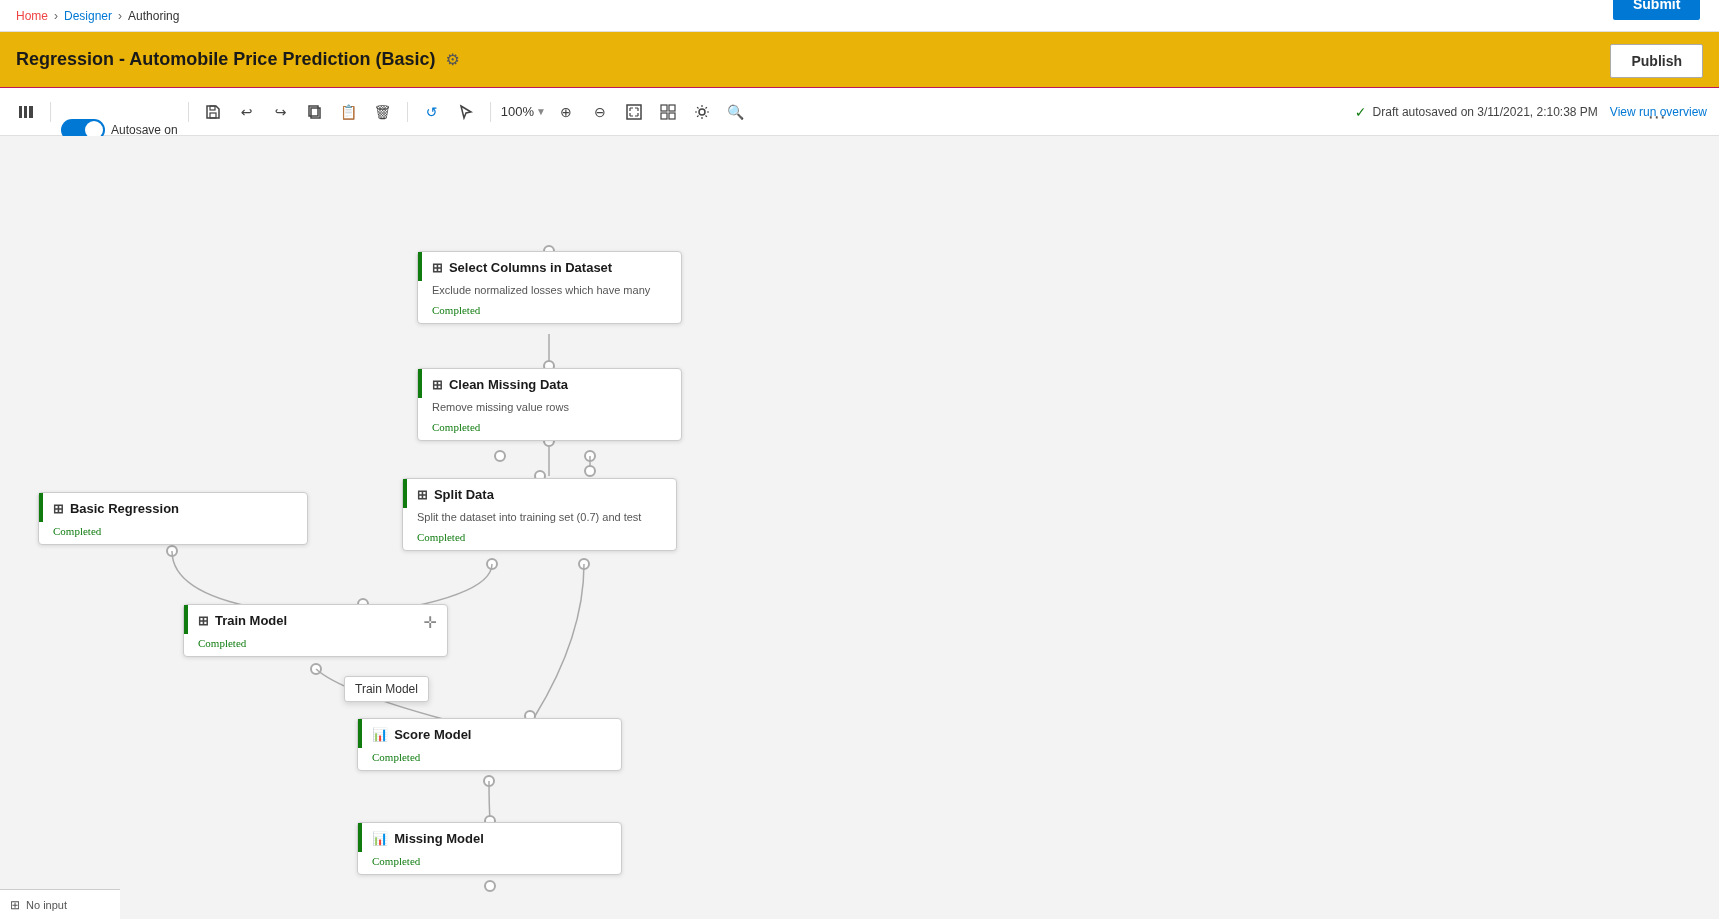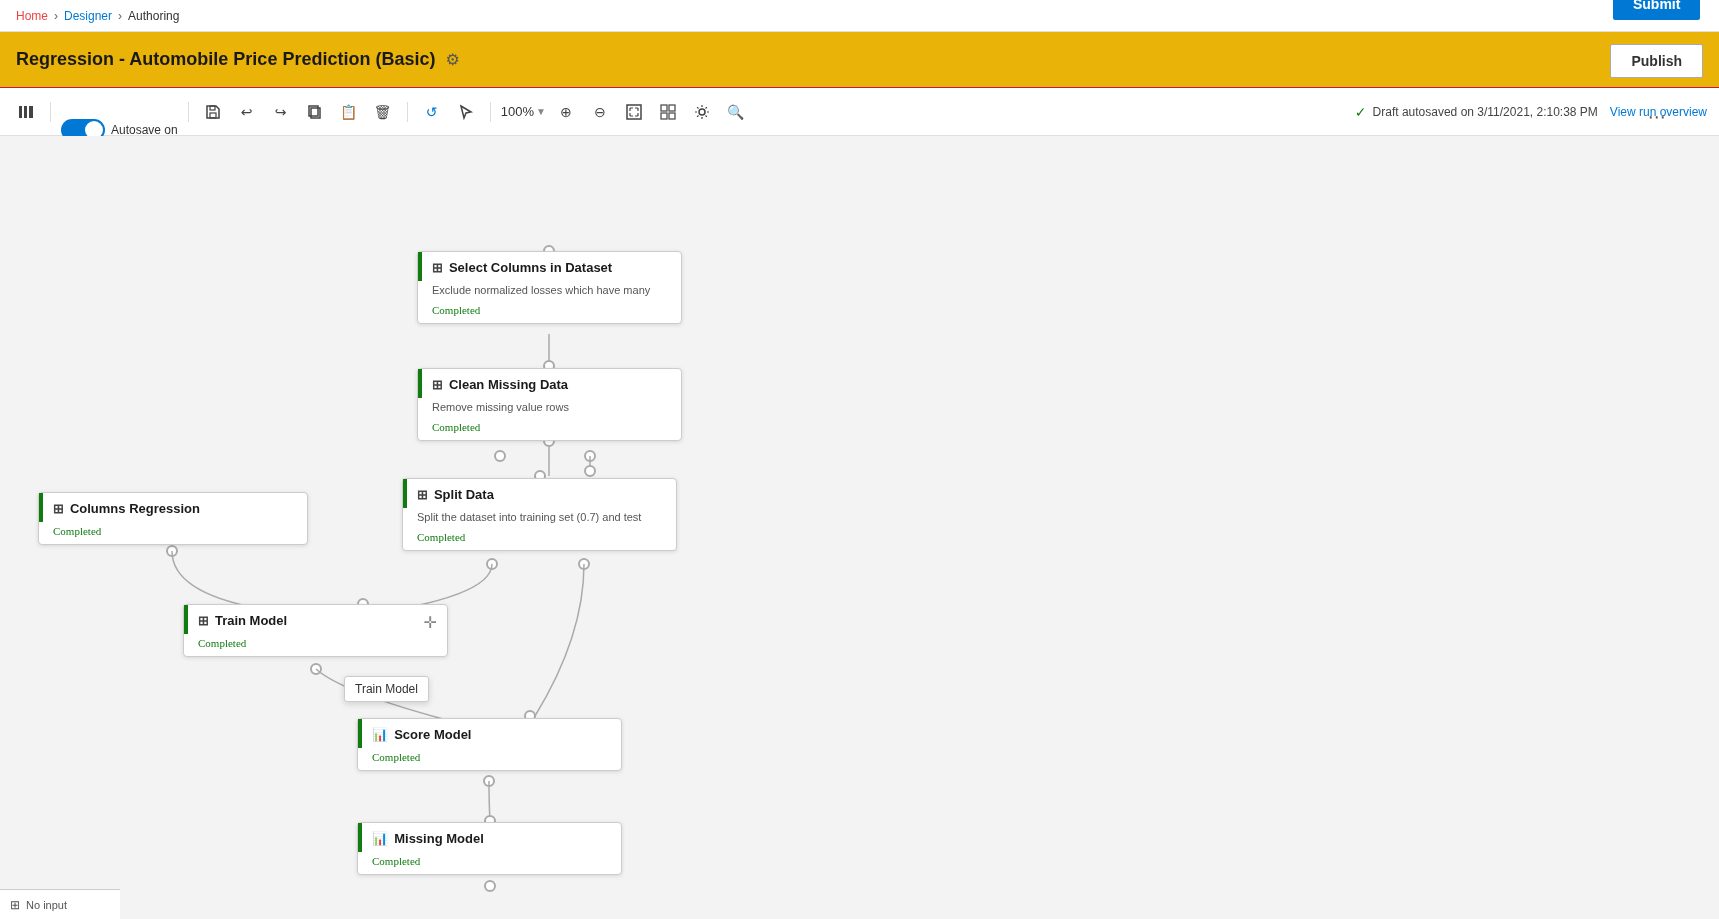--- a/index.html
+++ b/index.html
@@ -354,21 +354,21 @@
       <span class="node-header-icon">⊞</span>
       <span>Split Data</span>
     </div>
     <div class="node-desc">Split the dataset into training set (0.7) and test</div>
     <div class="node-status">Completed</div>
   </div>
 
   <div class="pipeline-node" style="left:38px; top:356px; width:270px;">
     <div class="node-header">
       <span class="node-header-icon">⊞</span>
-      <span>Columns Regression</span>
+      <span>Basic Regression</span>
     </div>
     <div class="node-status">Completed</div>
   </div>
 
   <div class="pipeline-node" style="left:183px; top:468px; width:265px;">
     <div class="node-header">
       <span class="node-header-icon">⊞</span>
       <span>Train Model</span>
     </div>
     <div style="position:absolute; right:10px; top:8px; font-size:16px; color:#888; cursor:move;">✛</div>

